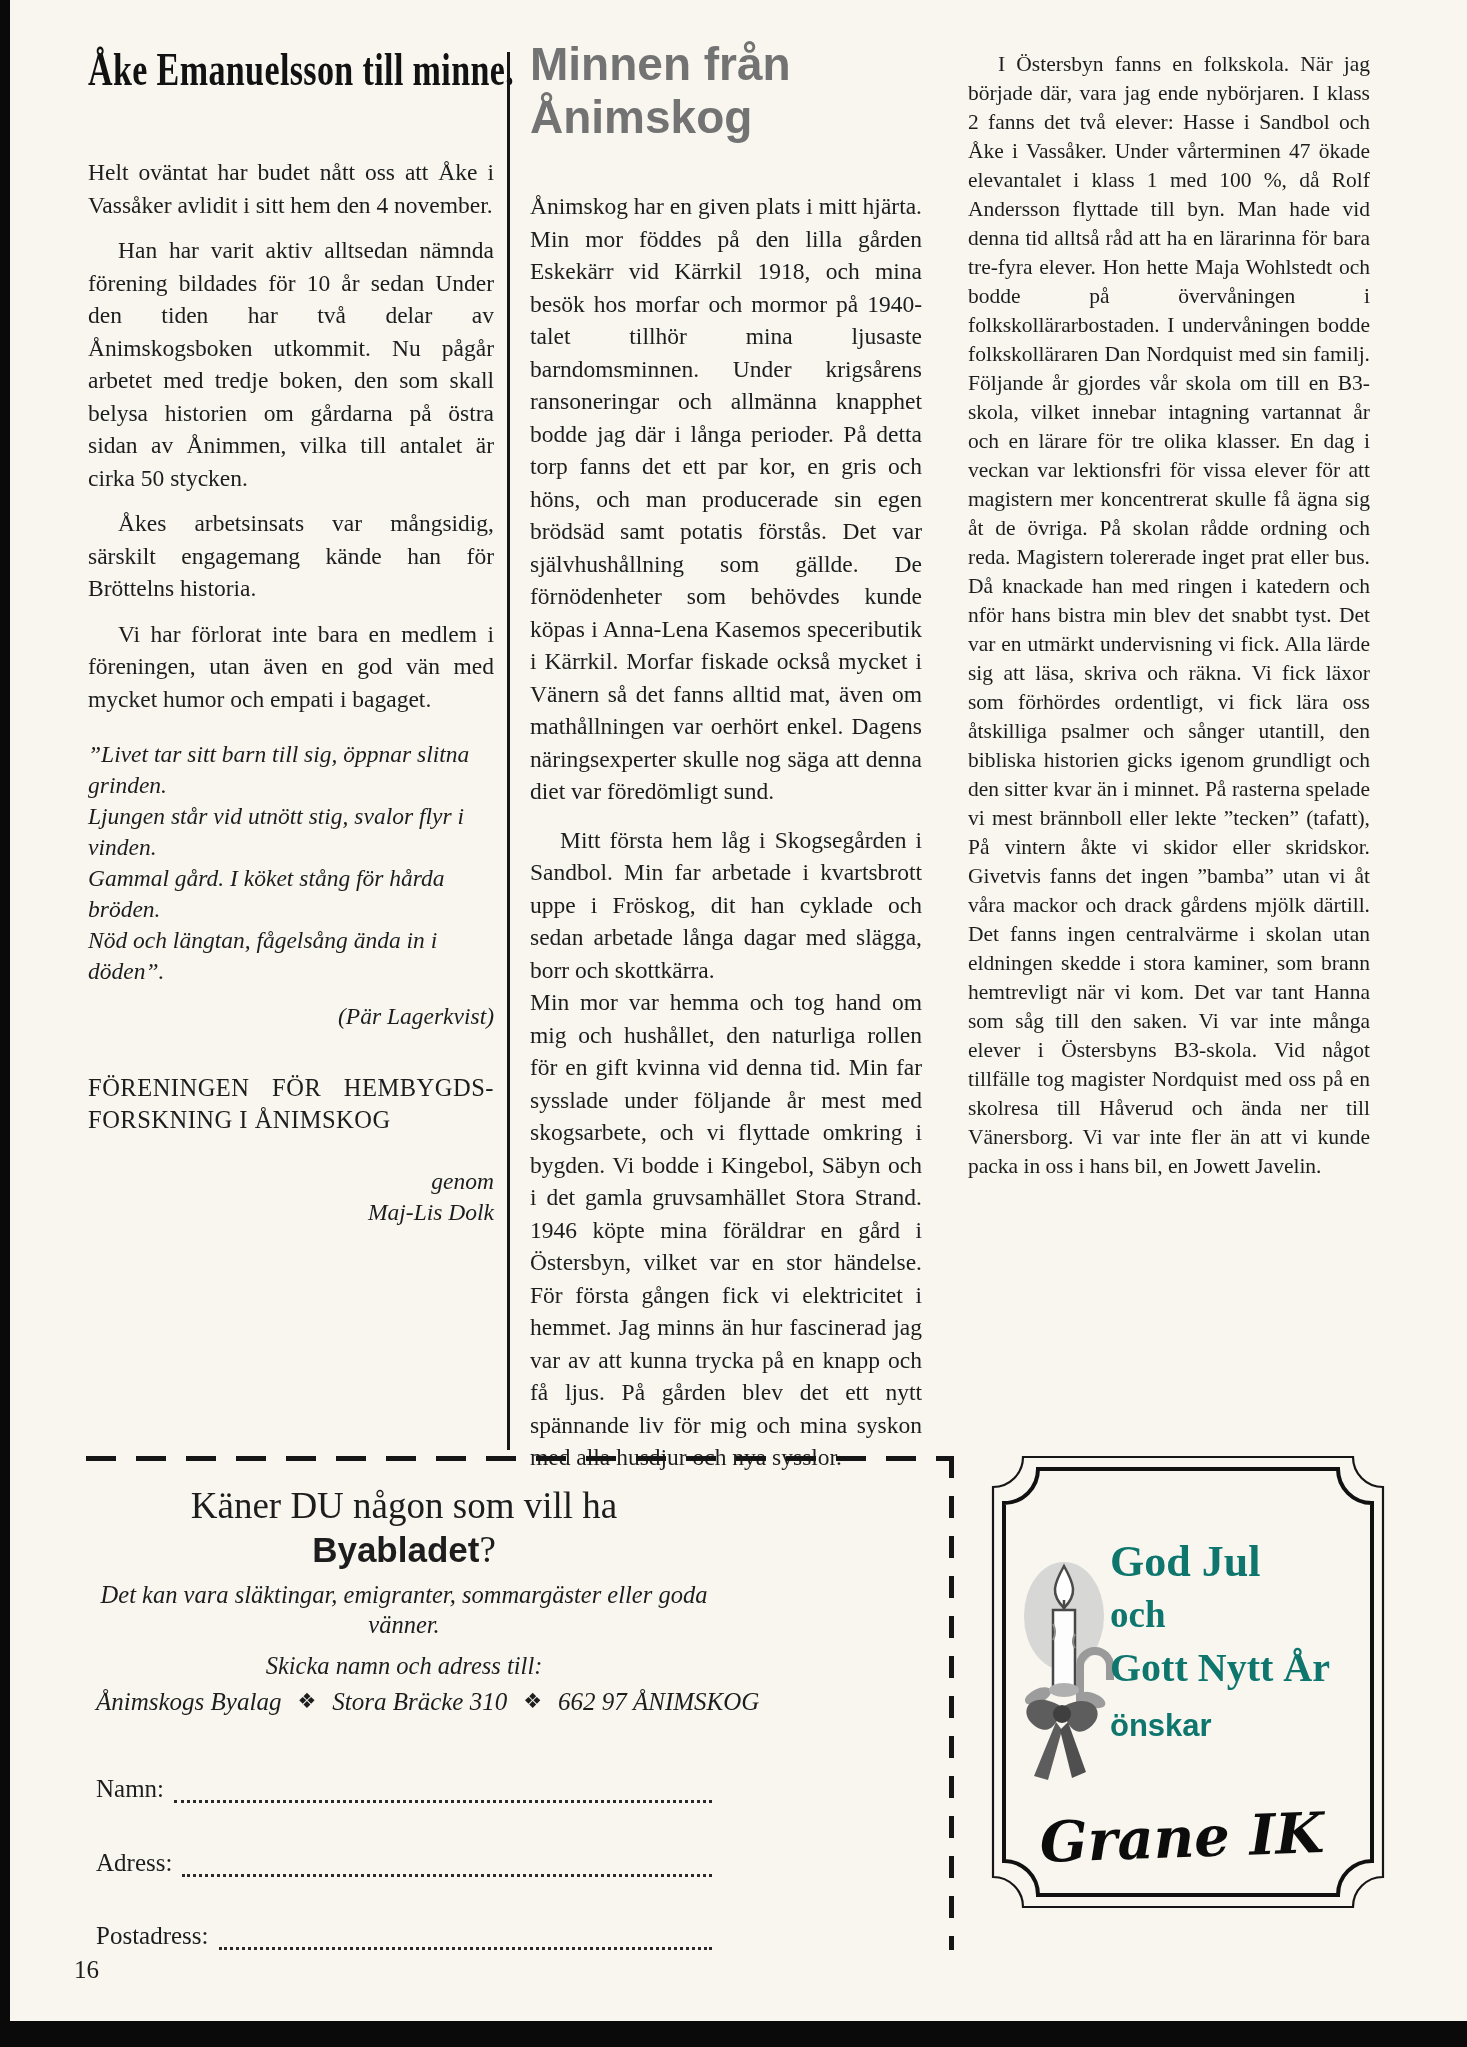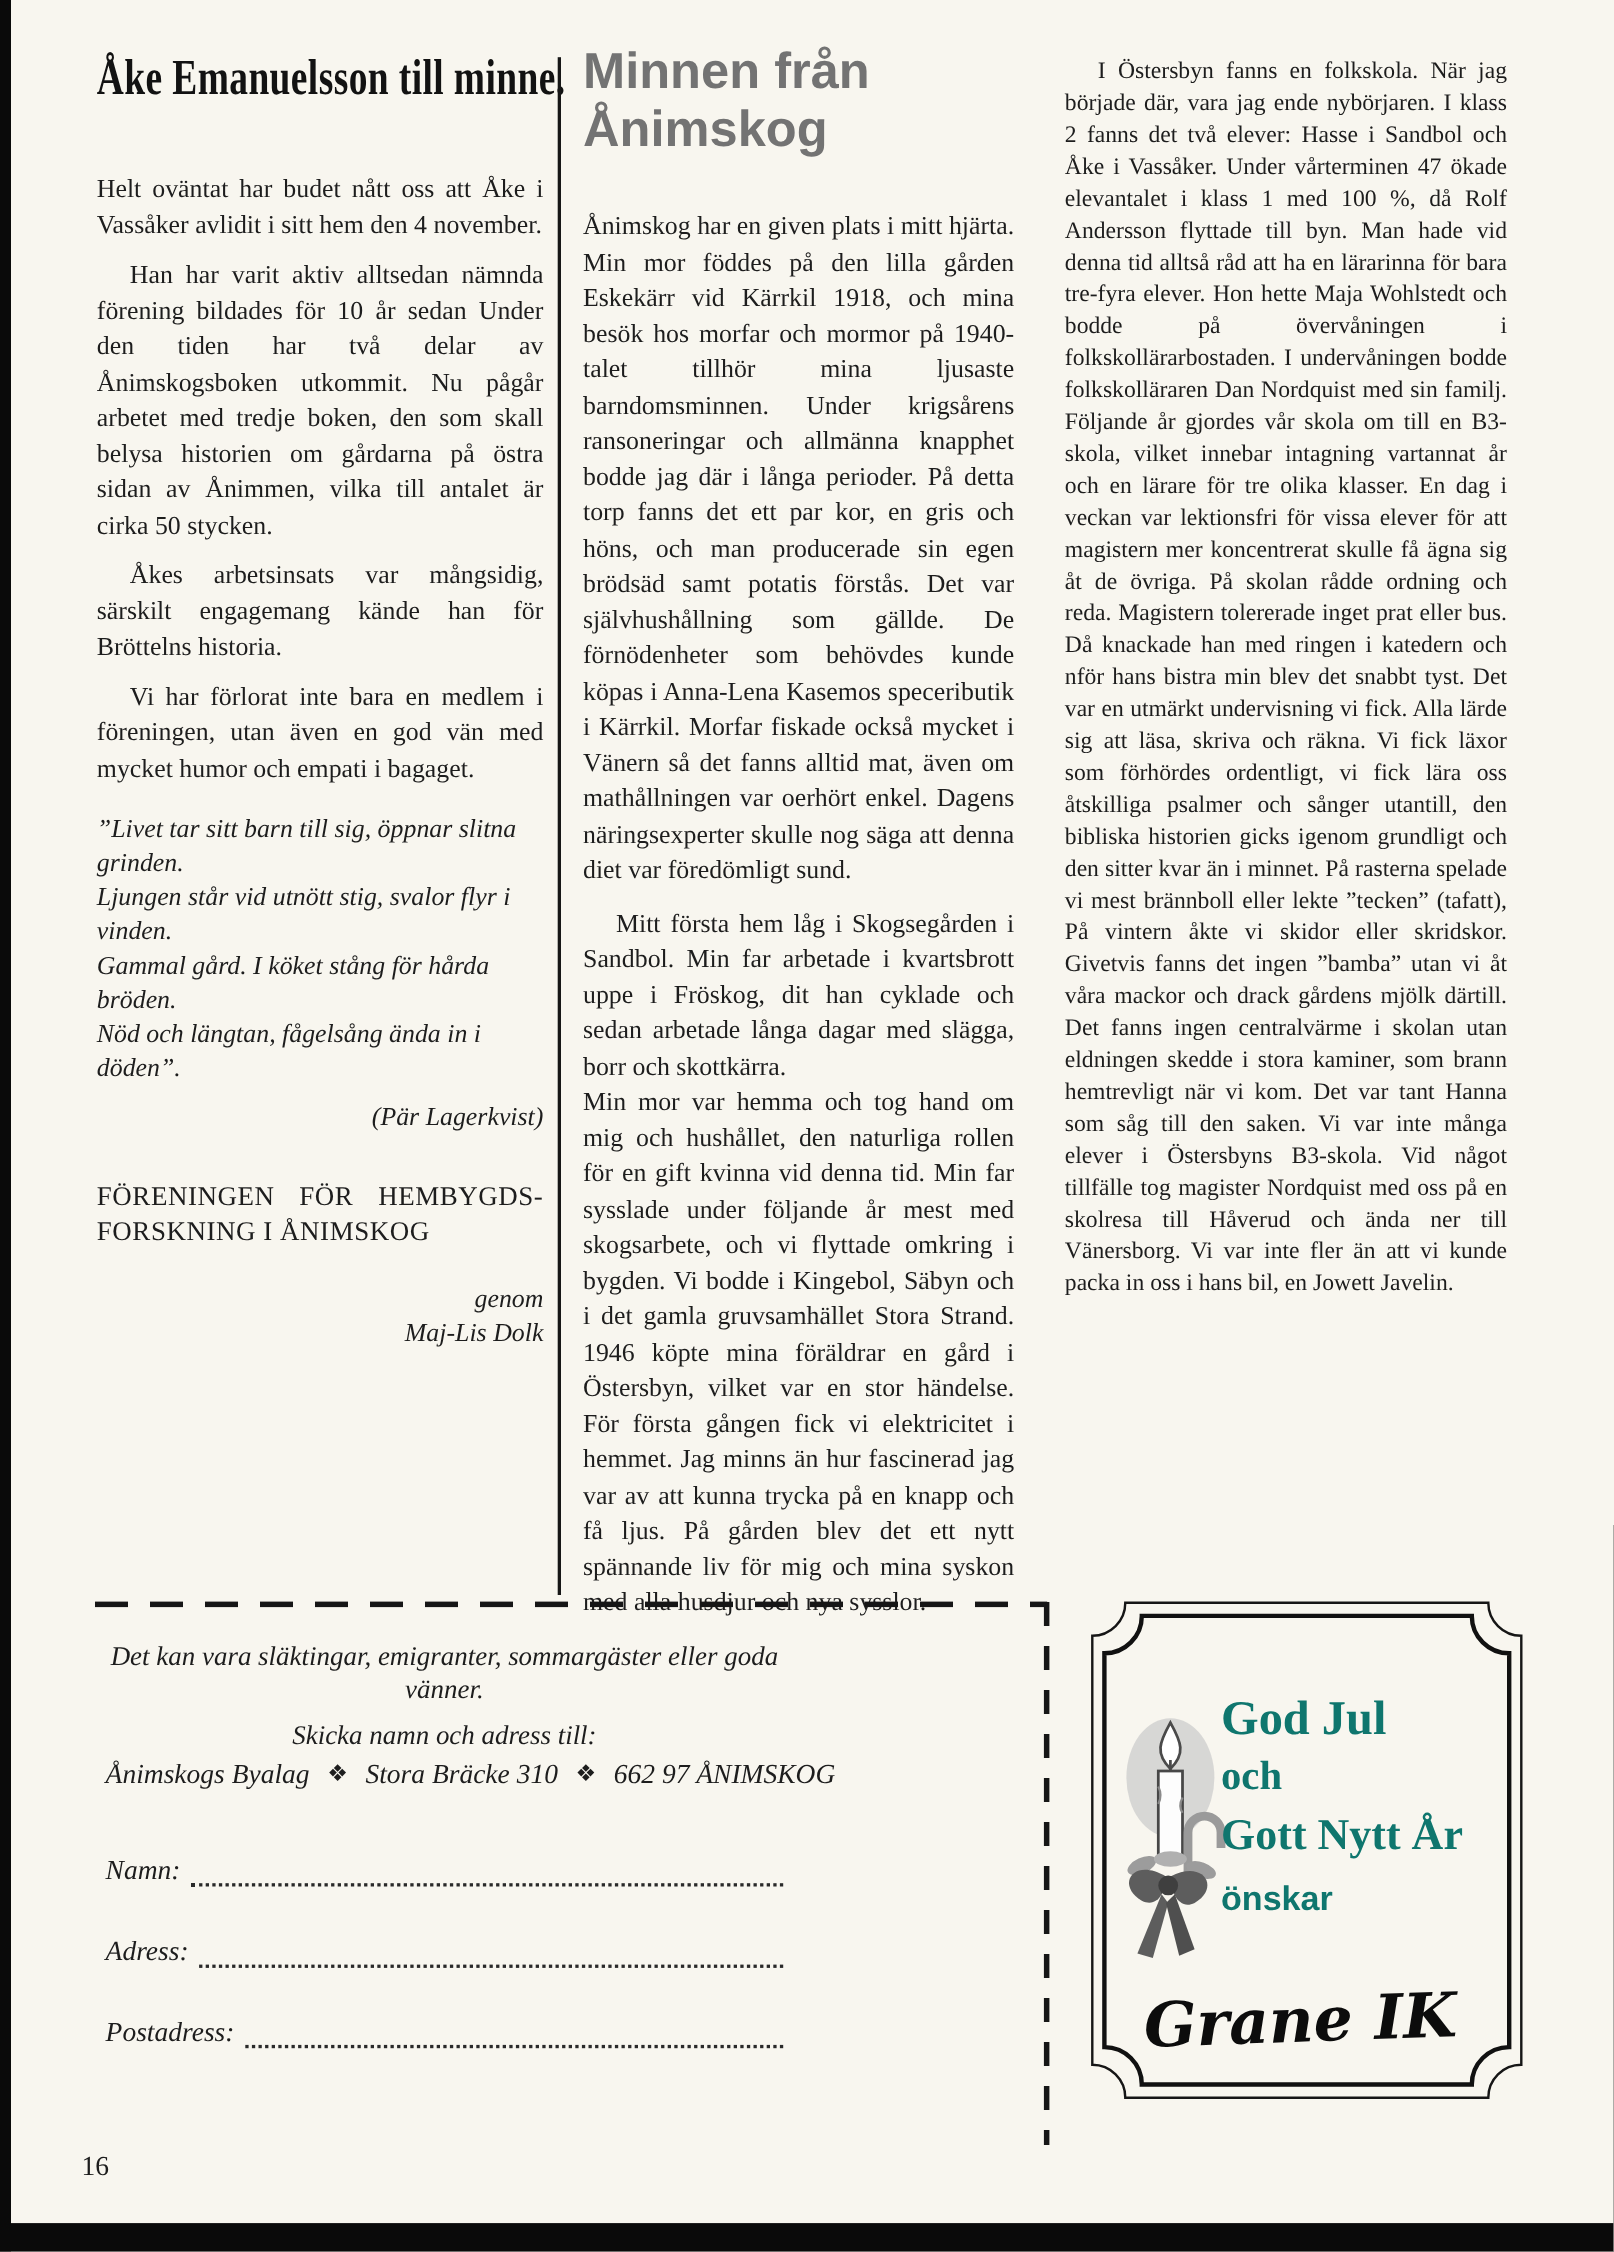--- a/index.html
+++ b/index.html
@@ -43,21 +43,21 @@
     background:repeating-linear-gradient(180deg,#161616 0 22px,transparent 22px 40px); }
 
   .coupon { position:absolute; left:96px; top:1484px; width:616px; }
   .coupon-head { text-align:center; font-size:37px; line-height:44px; }
   .coupon-head .bold-brand { font-family:"Liberation Sans", sans-serif; font-weight:700; font-size:35px; }
   .coupon-sub   { text-align:center; font-style:italic; font-size:24.5px; line-height:30px; margin-top:8px; }
   .coupon-send  { text-align:center; font-style:italic; font-size:24.5px; margin-top:12px; }
   .coupon-addr  { text-align:center; font-style:italic; font-size:25px; margin-top:8px; white-space:nowrap; }
   .coupon-addr .sep { font-style:normal; font-size:21px; padding:0 16px; position:relative; top:-2px; }
   .coupon-phone { text-align:center; font-style:italic; font-size:24.5px; margin-top:9px; }
-  .coupon-fields { margin-top:58px;font-style:italic; }
+  .coupon-fields { margin-top:58px; }
   .field-row { display:flex; align-items:flex-end; margin-bottom:44px; font-size:25px; }
   .field-row .leader { flex:1; border-bottom:3px dotted #2a2a2a; margin-left:10px; height:1.05em; }
 
   
   .gbox { position:absolute; left:988px; top:1452px; width:400px; height:460px; }
   .gbox svg.frame { position:absolute; inset:0; }
   .candle { position:absolute; left:12px; top:86px; width:122px; height:252px; }
   .gtext { position:absolute; left:122px; top:82px; width:256px; text-align:left; font-weight:700; color:#0f766e; }
   .gtext .l1 { font-size:44px; line-height:56px; }
   .gtext .l2 { font-size:37px; line-height:50px; }
@@ -116,20 +116,23 @@
   <div class="col3">
     <div class="body-text">
       <p>I Östersbyn fanns en folkskola. När jag började där, vara jag ende nybörjaren. I klass 2 fanns det två elever: Hasse i Sandbol och Åke i Vassåker. Under vårterminen 47 ökade elevantalet i klass 1 med 100 %, då Rolf Andersson flyttade till byn. Man hade vid denna tid alltså råd att ha en lärarinna för bara tre-fyra elever. Hon hette Maja Wohlstedt och bodde på övervåningen i folkskollärarbostaden. I undervåningen bodde folkskolläraren Dan Nordquist med sin familj. Följande år gjordes vår skola om till en B3-skola, vilket innebar intagning vartannat år och en lärare för tre olika klasser. En dag i veckan var lektionsfri för vissa elever för att magistern mer koncentrerat skulle få ägna sig åt de övriga. På skolan rådde ordning och reda. Magistern tolererade inget prat eller bus. Då knackade han med ringen i katedern och nför hans bistra min blev det snabbt tyst. Det var en utmärkt undervisning vi fick. Alla lärde sig att läsa, skriva och räkna. Vi fick läxor som förhördes ordentligt, vi fick lära oss åtskilliga psalmer och sånger utantill, den bibliska historien gicks igenom grundligt och den sitter kvar än i minnet. På rasterna spelade vi mest brännboll eller lekte ”tecken” (tafatt), På vintern åkte vi skidor eller skridskor. Givetvis fanns det ingen ”bamba” utan vi åt våra mackor och drack gårdens mjölk därtill. Det fanns ingen centralvärme i skolan utan eldningen skedde i stora kaminer, som brann hemtrevligt när vi kom. Det var tant Hanna som såg till den saken. Vi var inte många elever i Östersbyns B3-skola. Vid något tillfälle tog magister Nordquist med oss på en skolresa till Håverud och ända ner till Vänersborg. Vi var inte fler än att vi kunde packa in oss i hans bil, en Jowett Javelin.</p>
     </div>
   </div>
 
   <div class="dash-h"></div>
   <div class="dash-v"></div>
 
   <div class="coupon">
+    <div class="coupon-head">
+      <span>Käner DU någon som vill ha </span><span class="bold-brand">Byabladet</span><span>?</span>
+    </div>
     <div class="coupon-sub">Det kan vara släktingar, emigranter, sommargäster eller goda vänner.</div>
     <div class="coupon-send">Skicka namn och adress till:</div>
     <div class="coupon-addr">
       <span>Ånimskogs Byalag</span><span class="sep">❖</span><span>Stora Bräcke 310</span><span class="sep">❖</span><span>662 97 ÅNIMSKOG</span>
     </div>
 
     <div class="coupon-fields">
       <div class="field-row">
         <span>Namn:</span>
         <span class="leader"></span>

